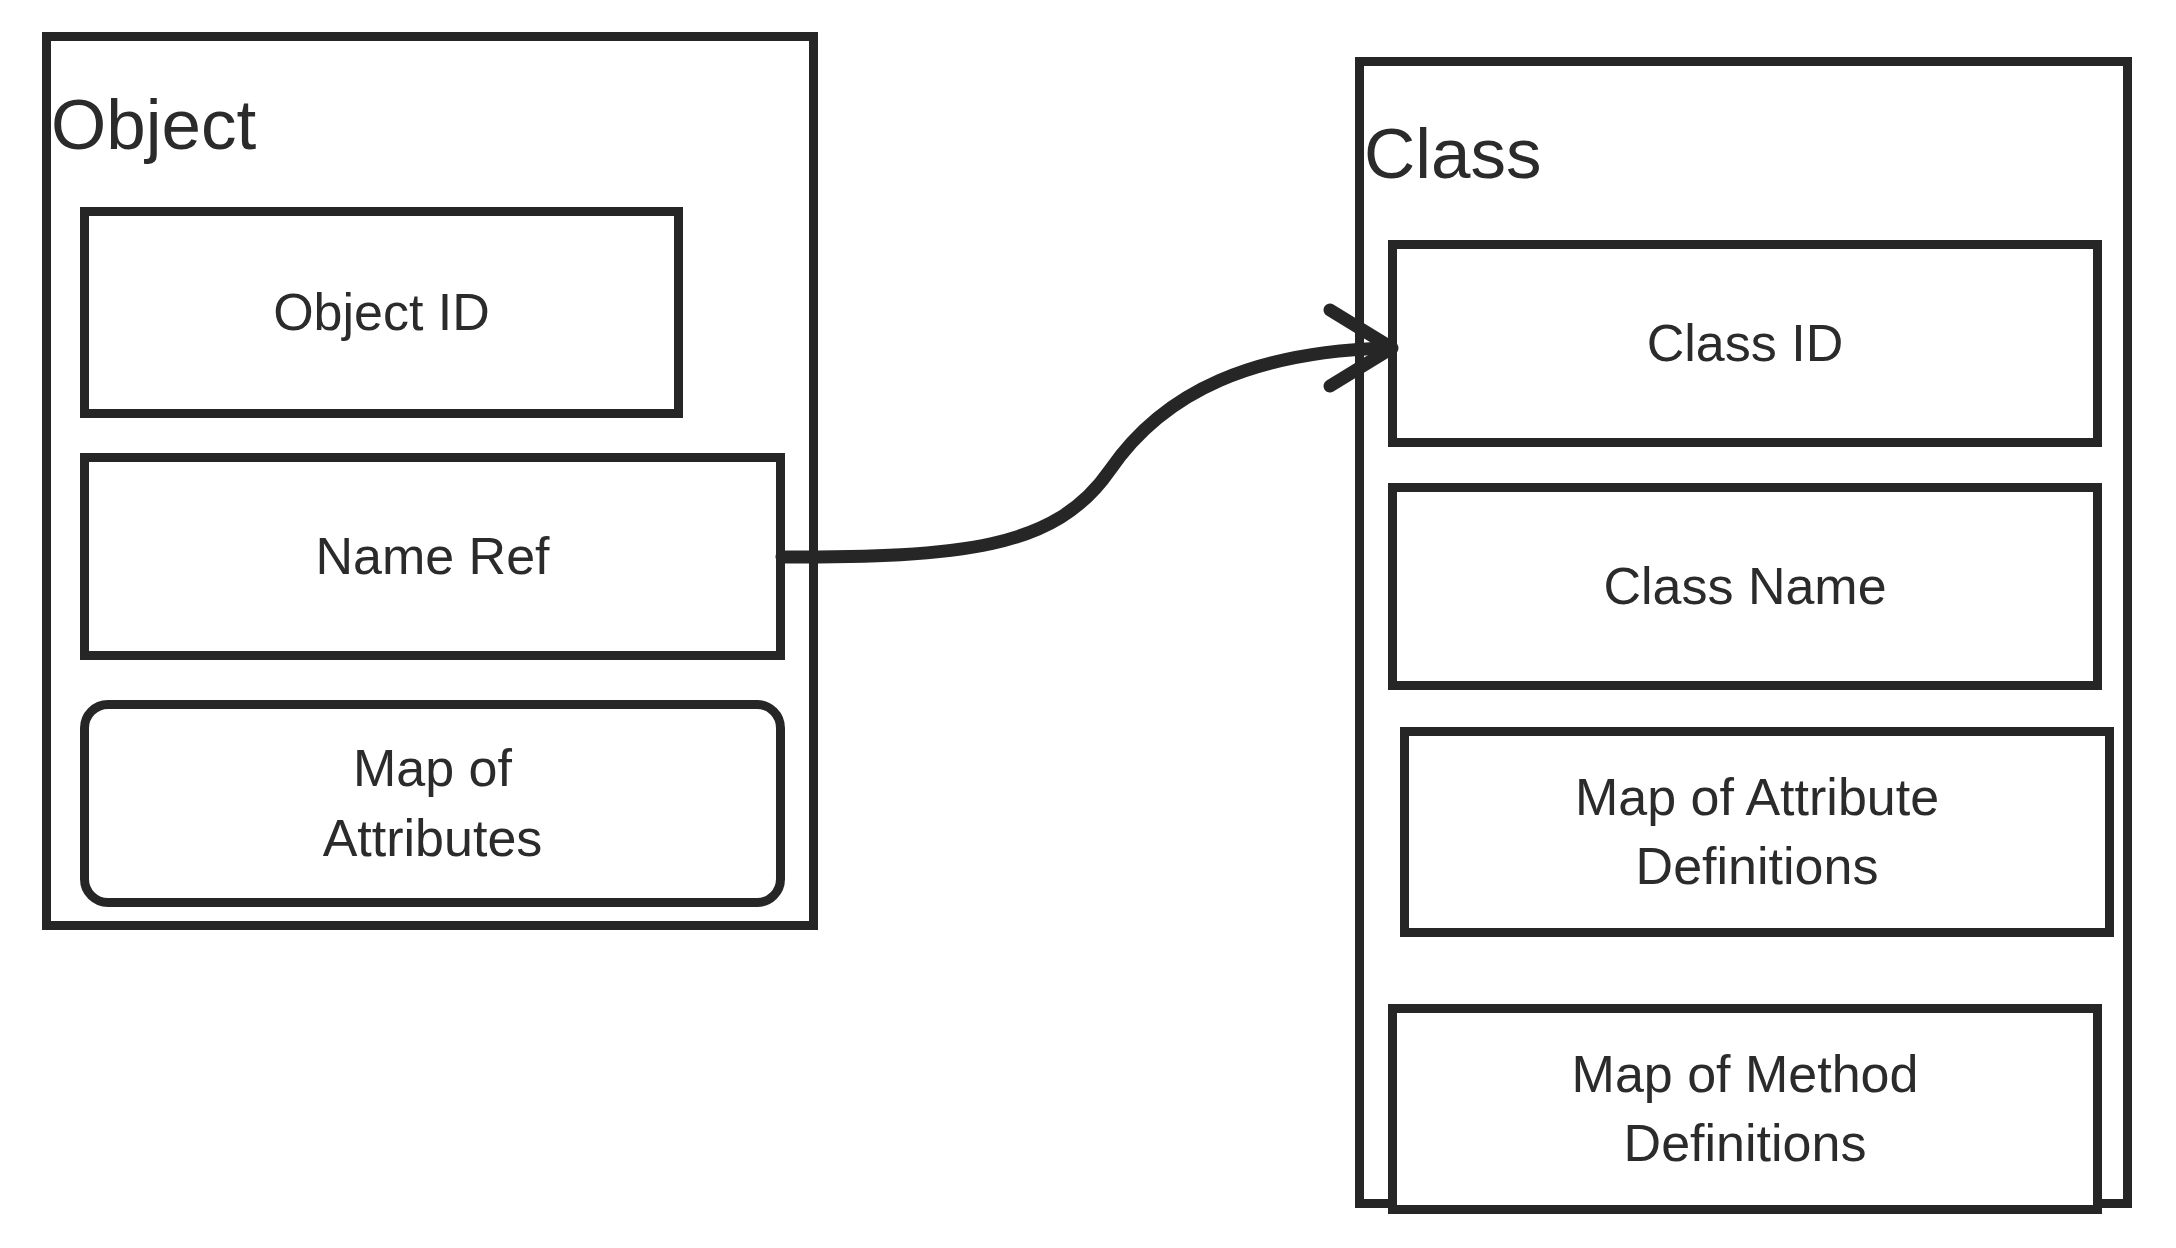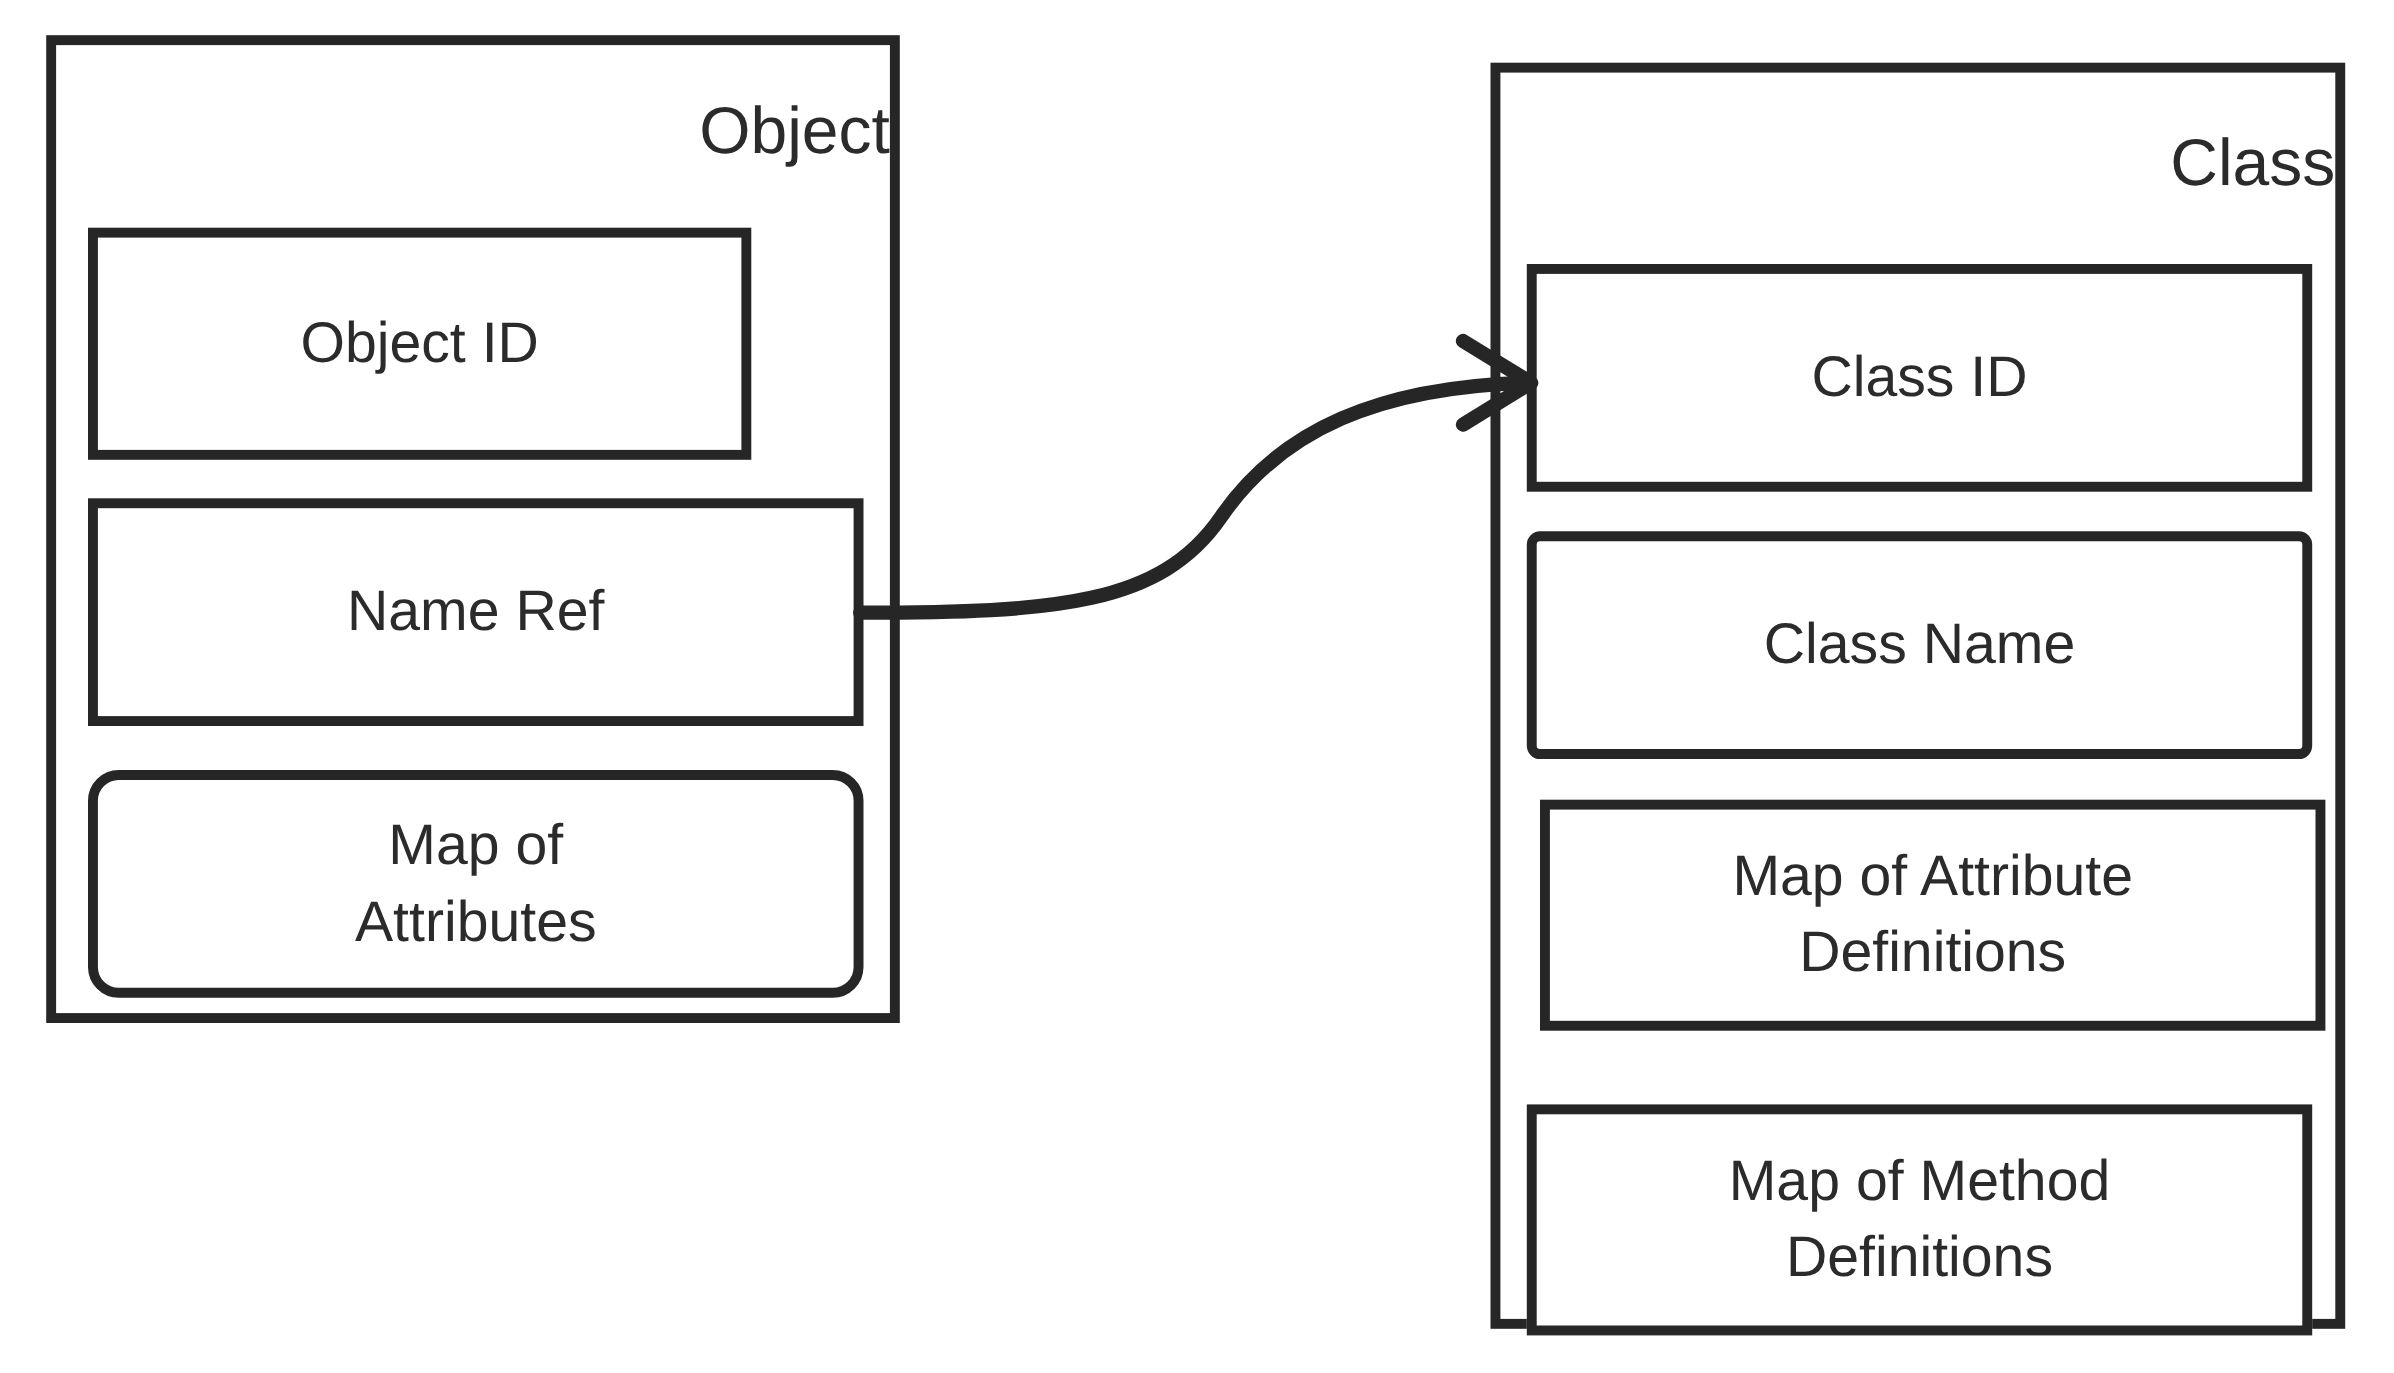--- a/index.html
+++ b/index.html
@@ -19,23 +19,23 @@
   .panel {
     position: absolute;
     box-sizing: border-box;
     border: 9px solid #262626;
     background: #ffffff;
   }
   .panel-title {
     position: absolute;
     left: 0;
     right: 0;
-    text-align: right;
+    text-align: left;
     color: #2b2b2b;
-    font-size: 60px;
+    font-size: 71px;
     font-weight: 400;
     line-height: 1;
     letter-spacing: 0px;
     white-space: nowrap;
   }
   .field {
     position: absolute;
     box-sizing: border-box;
     border: 9px solid #262626;
     background: #ffffff;
@@ -56,21 +56,21 @@
   #class-panel   { left: 1355px; top: 57px;   width: 777px; height: 1151px; }
 
   #object-title  { top: 48px; }
   #class-title   { top: 52px; }
 
   #field-object-id        { left: 80px;  top: 207px; width: 603px; height: 211px; }
   #field-class-ref        { left: 80px;  top: 453px; width: 705px; height: 207px; }
   #field-map-attributes   { left: 80px;  top: 700px; width: 705px; height: 207px; border-radius: 28px; }
 
   #field-class-id         { left: 1388px; top: 240px; width: 714px; height: 207px; }
-  #field-class-name       { left: 1388px; top: 483px; width: 714px; height: 207px; border-radius: 12px; }
+  #field-class-name       { left: 1388px; top: 483px; width: 714px; height: 207px; }
   #field-map-attr-defs    { left: 1400px; top: 727px; width: 714px; height: 210px; }
   #field-map-method-defs  { left: 1388px; top: 972px; width: 714px; height: 210px; margin-top: 32px; }
 
   #connector {
     position: absolute;
     left: 0;
     top: 0;
     width: 2176px;
     height: 1248px;
     pointer-events: none;

